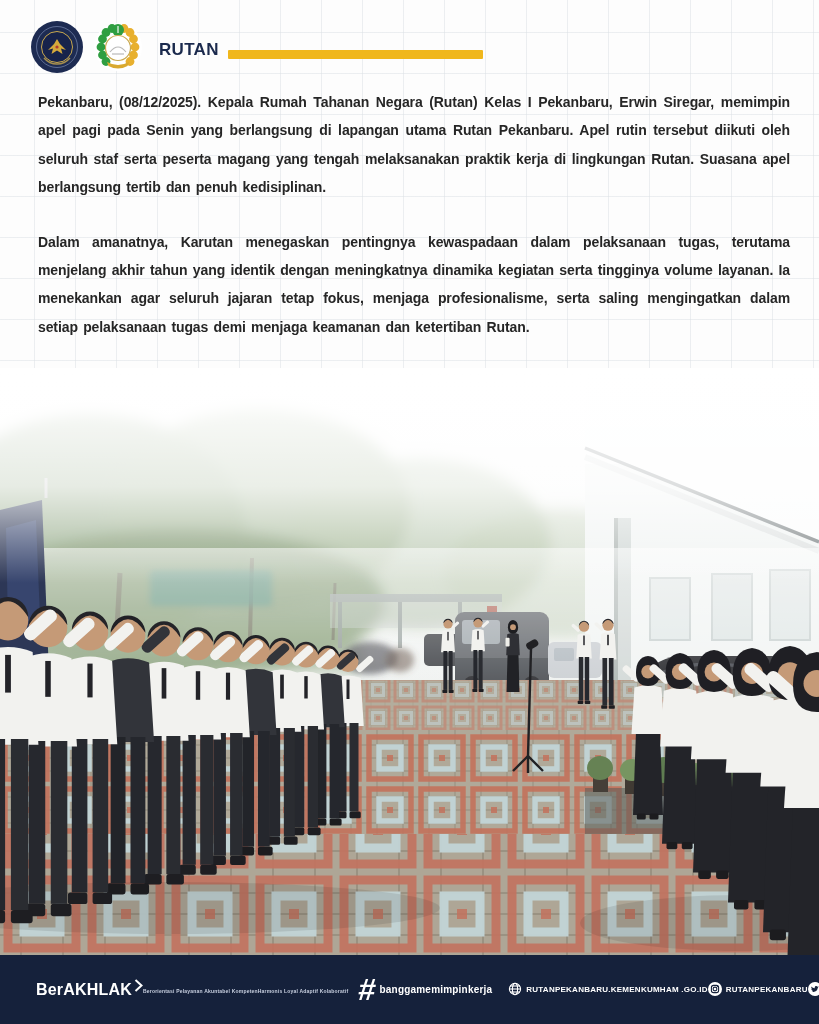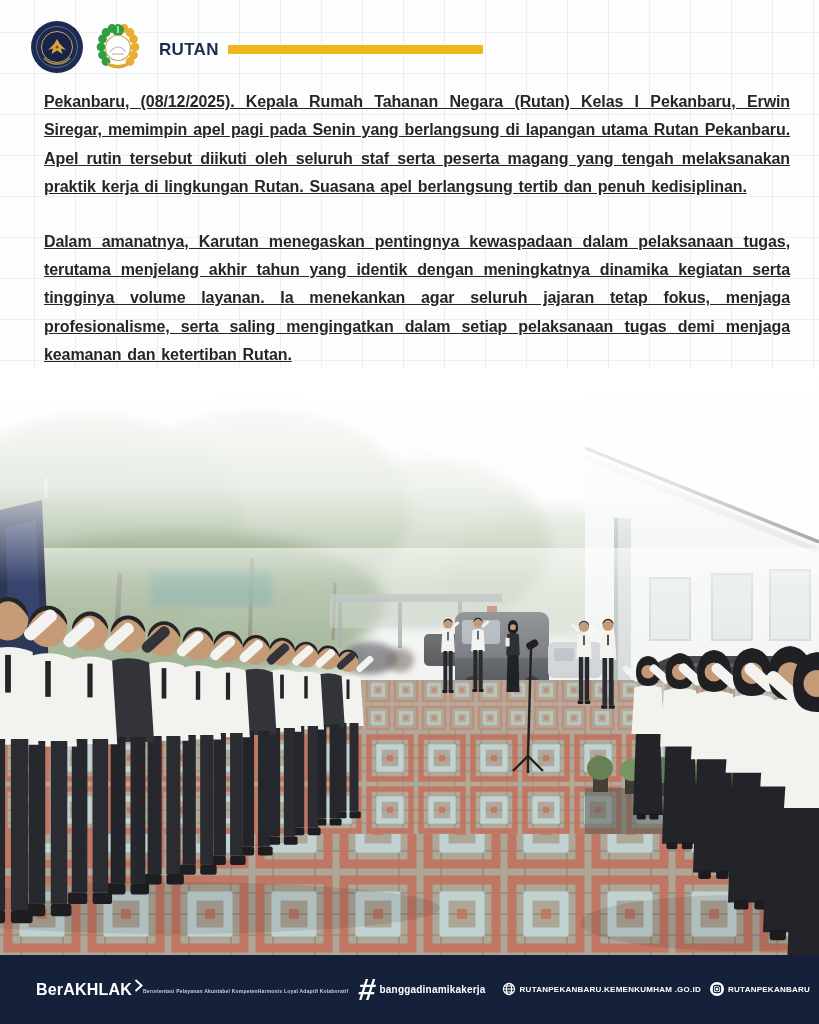--- a/index.html
+++ b/index.html
@@ -12,48 +12,48 @@
       linear-gradient(to right, rgba(222,226,231,.55) 1px, transparent 1px),
       linear-gradient(to bottom, rgba(222,226,231,.55) 1px, transparent 1px);
     background-size:41px 41px;
     background-position:-7px -9px;
   }
   
   .header{position:absolute;top:20px;left:30px;right:30px;display:flex;align-items:center;}
   .logo{flex:0 0 auto;}
   .logo + .logo{margin-left:7px;}
   .title-block{margin-left:14px;}
-  .title-line{display:flex;align-items:center;}
+  .title-line{display:flex;align-items:flex-end;}
   .org-name{font-size:17px;font-weight:800;letter-spacing:.3px;color:#1b2a4d;line-height:19px;
             font-stretch:condensed;}
   .accent-bar{display:inline-block;width:255px;height:9px;margin-left:9px;background:#F0B71C;border-radius:1px;}
   
   .article{position:absolute;top:88px;left:30px;right:29px;}
   .article p{
-    margin:0 0 26px 14px;
-    font-size:16px;line-height:28.4px;font-weight:600;color:#262626;
-    text-align:justify;letter-spacing:-.1px;word-spacing:1.5px;text-decoration:underline;
+    margin:0 0 26px 8px;
+    font-size:14px;line-height:28.4px;font-weight:600;color:#262626;
+    text-align:justify;letter-spacing:-.1px;word-spacing:1.5px;
   }
   
   .photo{position:absolute;left:0;right:0;top:368px;height:587px;margin:0;padding:0;}
   .photo svg{display:block;width:100%;height:100%;}
   
   .footer{
     position:absolute;left:0;right:0;bottom:0;height:69px;background:#15213B;
     display:flex;align-items:center;padding:0 22px 0 36px;color:#fff;
   }
   .berakhlak{flex:0 0 auto;display:flex;line-height:1;align-items:center;}
   .ba-title{display:flex;align-items:flex-start;font-size:16px;font-weight:800;letter-spacing:.2px;}
   .ba-chev{margin-left:2px;margin-top:-3px;}
   .ba-tag{margin-top:3px;font-size:5px;line-height:6px;font-weight:600;color:#c7cfdf;letter-spacing:.2px;}
   .hashtag{flex:0 0 auto;display:flex;align-items:center;margin-left:10px;}
   .hash{font-size:31px;font-weight:800;font-style:italic;line-height:28px;transform:skewX(-6deg);}
   .hash-words{margin-left:4px;display:flex;flex-direction:row;}
   .hash-words span{font-size:10px;line-height:10px;font-weight:700;letter-spacing:.2px;}
-  .flinks{display:flex;align-items:flex-start;margin-left:16px;gap:9px;flex:1 1 auto;min-width:0;}
+  .flinks{display:flex;align-items:flex-start;margin-left:16px;flex:1 1 auto;min-width:0;}
   .flink{display:flex;align-items:center;gap:4px;font-size:8px;font-weight:700;letter-spacing:.25px;white-space:nowrap;}
   .flink svg{flex:0 0 auto;}
 </style>
 </head>
 <body>
 
 <div class="page">
 
   <header class="header">
     <span class="logo">
@@ -357,21 +357,21 @@
         </span>
       </div>
       <span class="ba-tag">Berorientasi Pelayanan Akuntabel Kompeten</span>
       <span class="ba-tag">Harmonis Loyal Adaptif Kolaboratif</span>
     </div>
 
     <div class="hashtag">
       <span class="hash">#</span>
       <span class="hash-words">
         <span>bangga</span>
-        <span>dinamika</span>
+        <span>memimpin</span>
         <span>kerja</span>
       </span>
     </div>
 
     <div class="flinks">
       <span class="flink">
         <span>
           <svg width="14" height="14" viewBox="0 0 14 14" fill="none" stroke="#FFFFFF" stroke-width="1.1">
             <circle cx="7" cy="7" r="5.6"></circle>
               <ellipse cx="7" cy="7" rx="2.6" ry="5.6"></ellipse>

